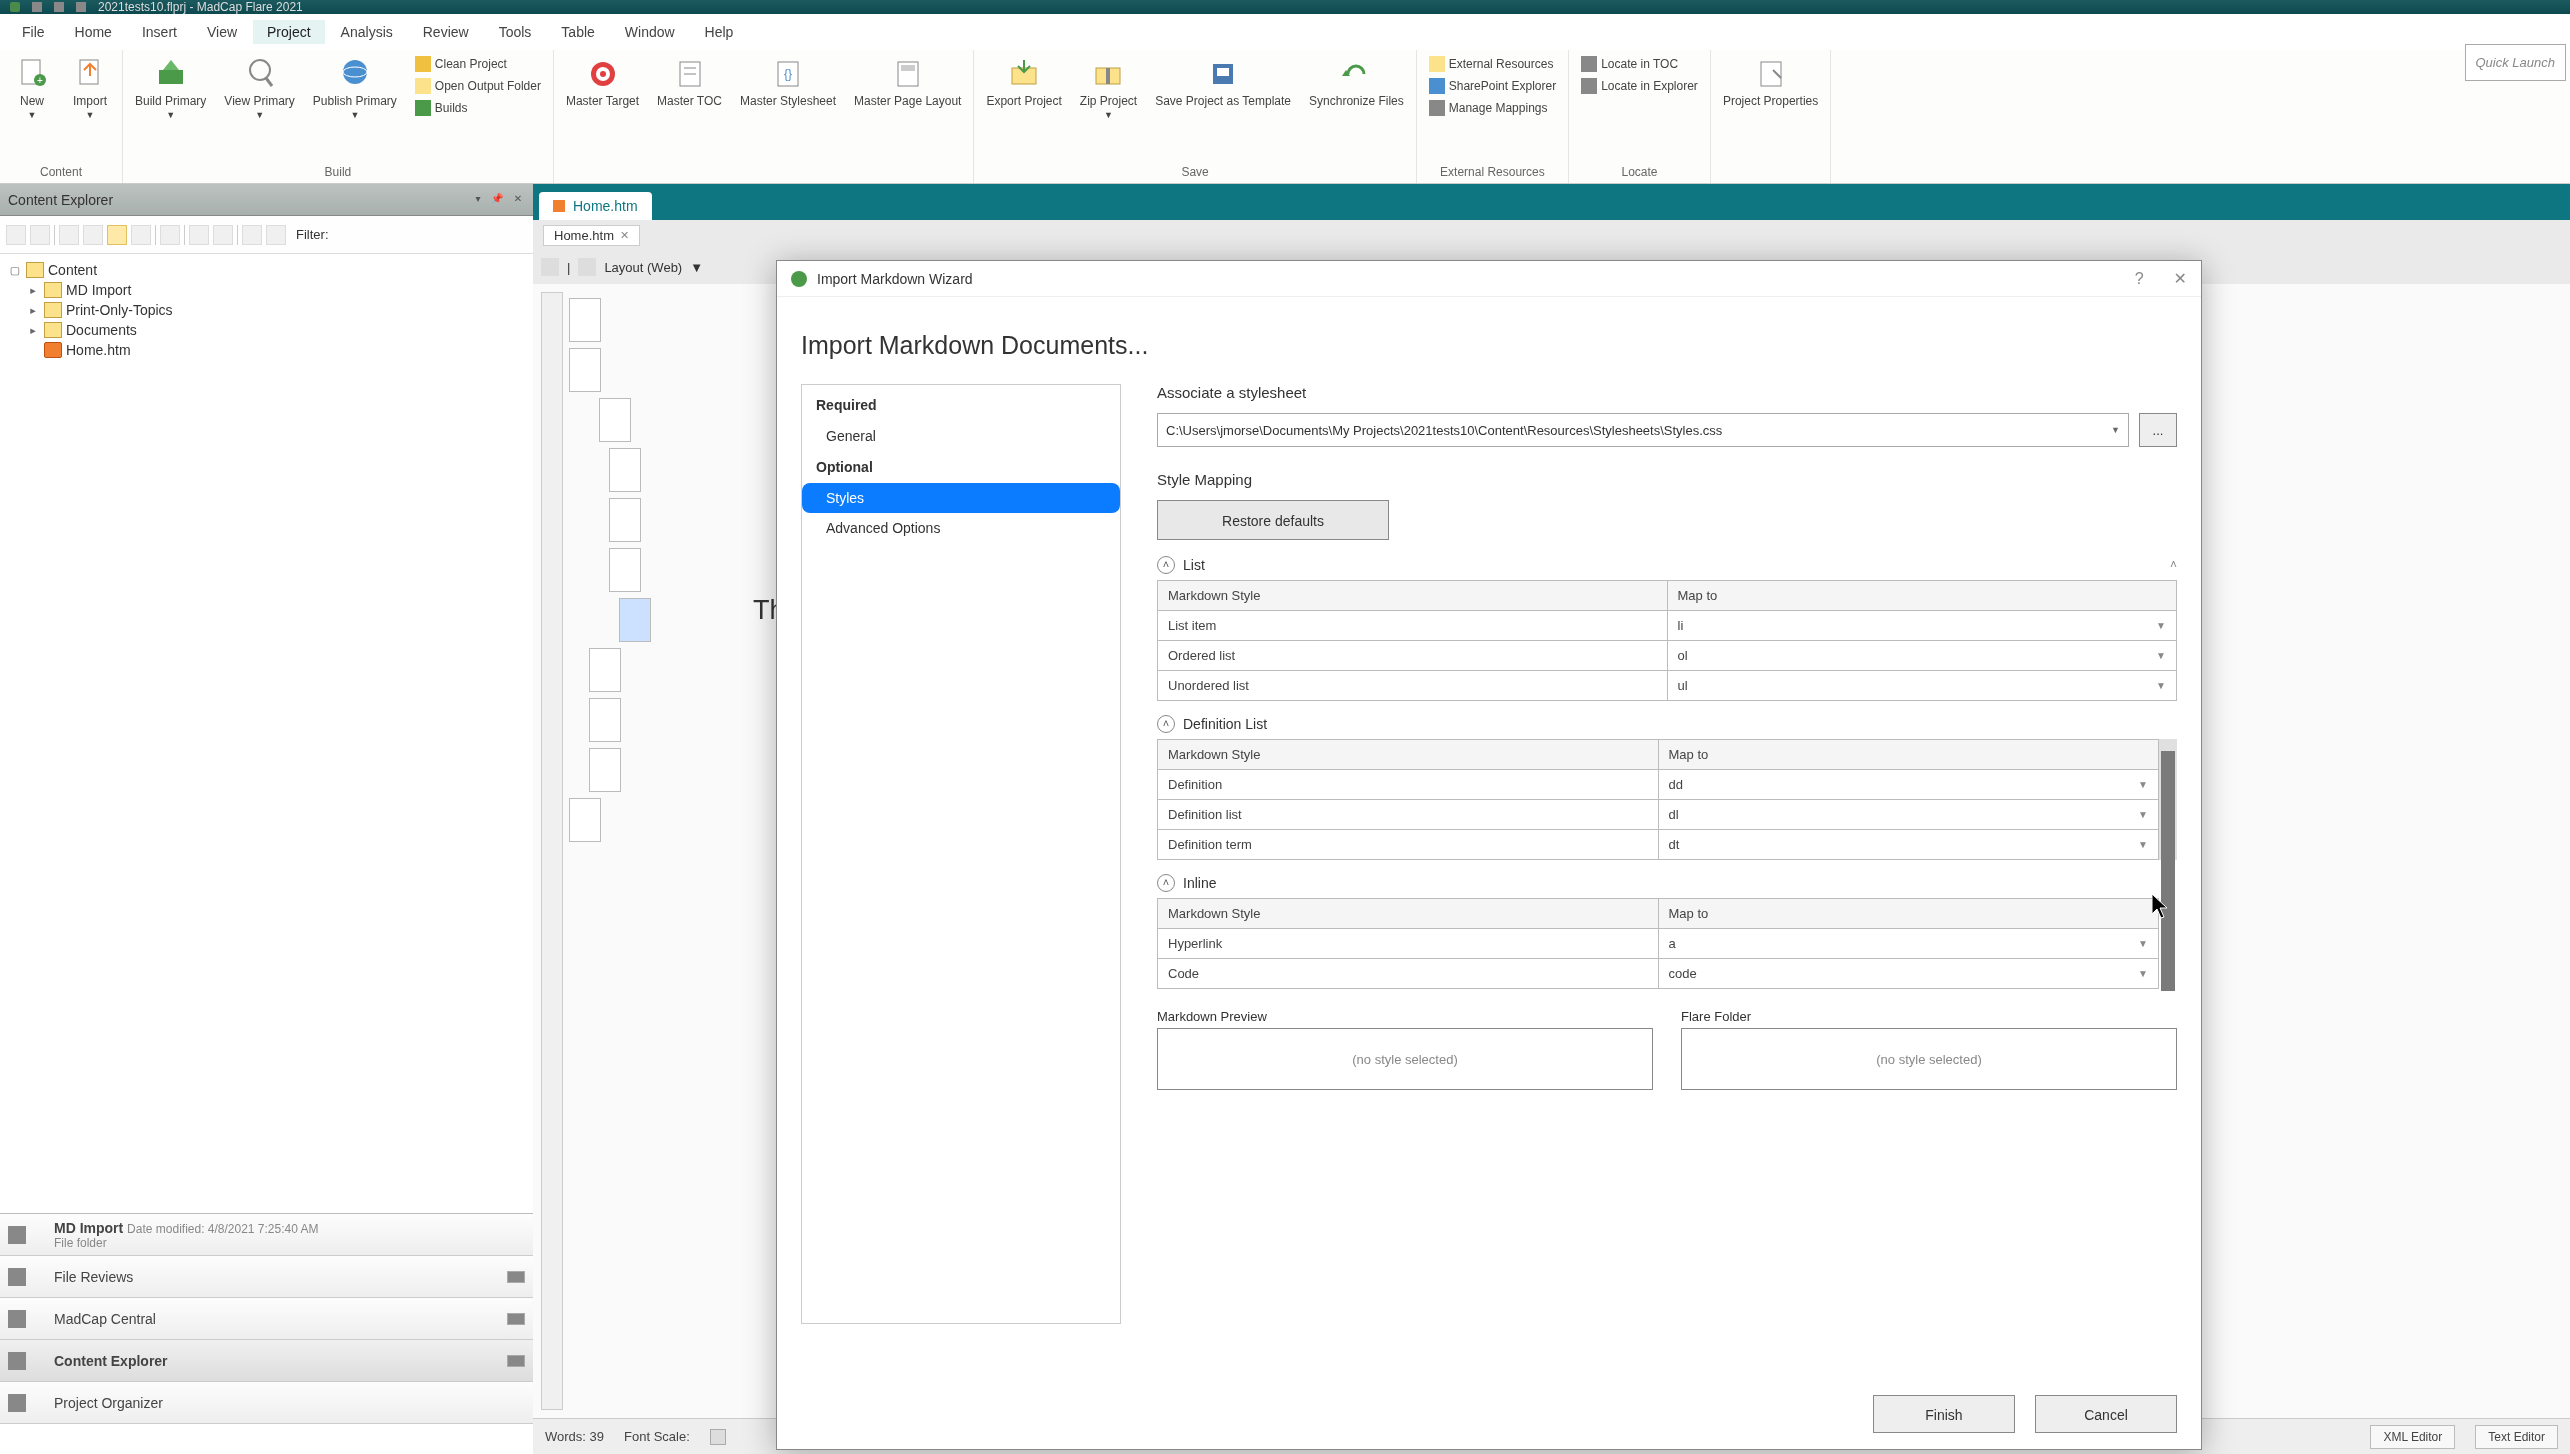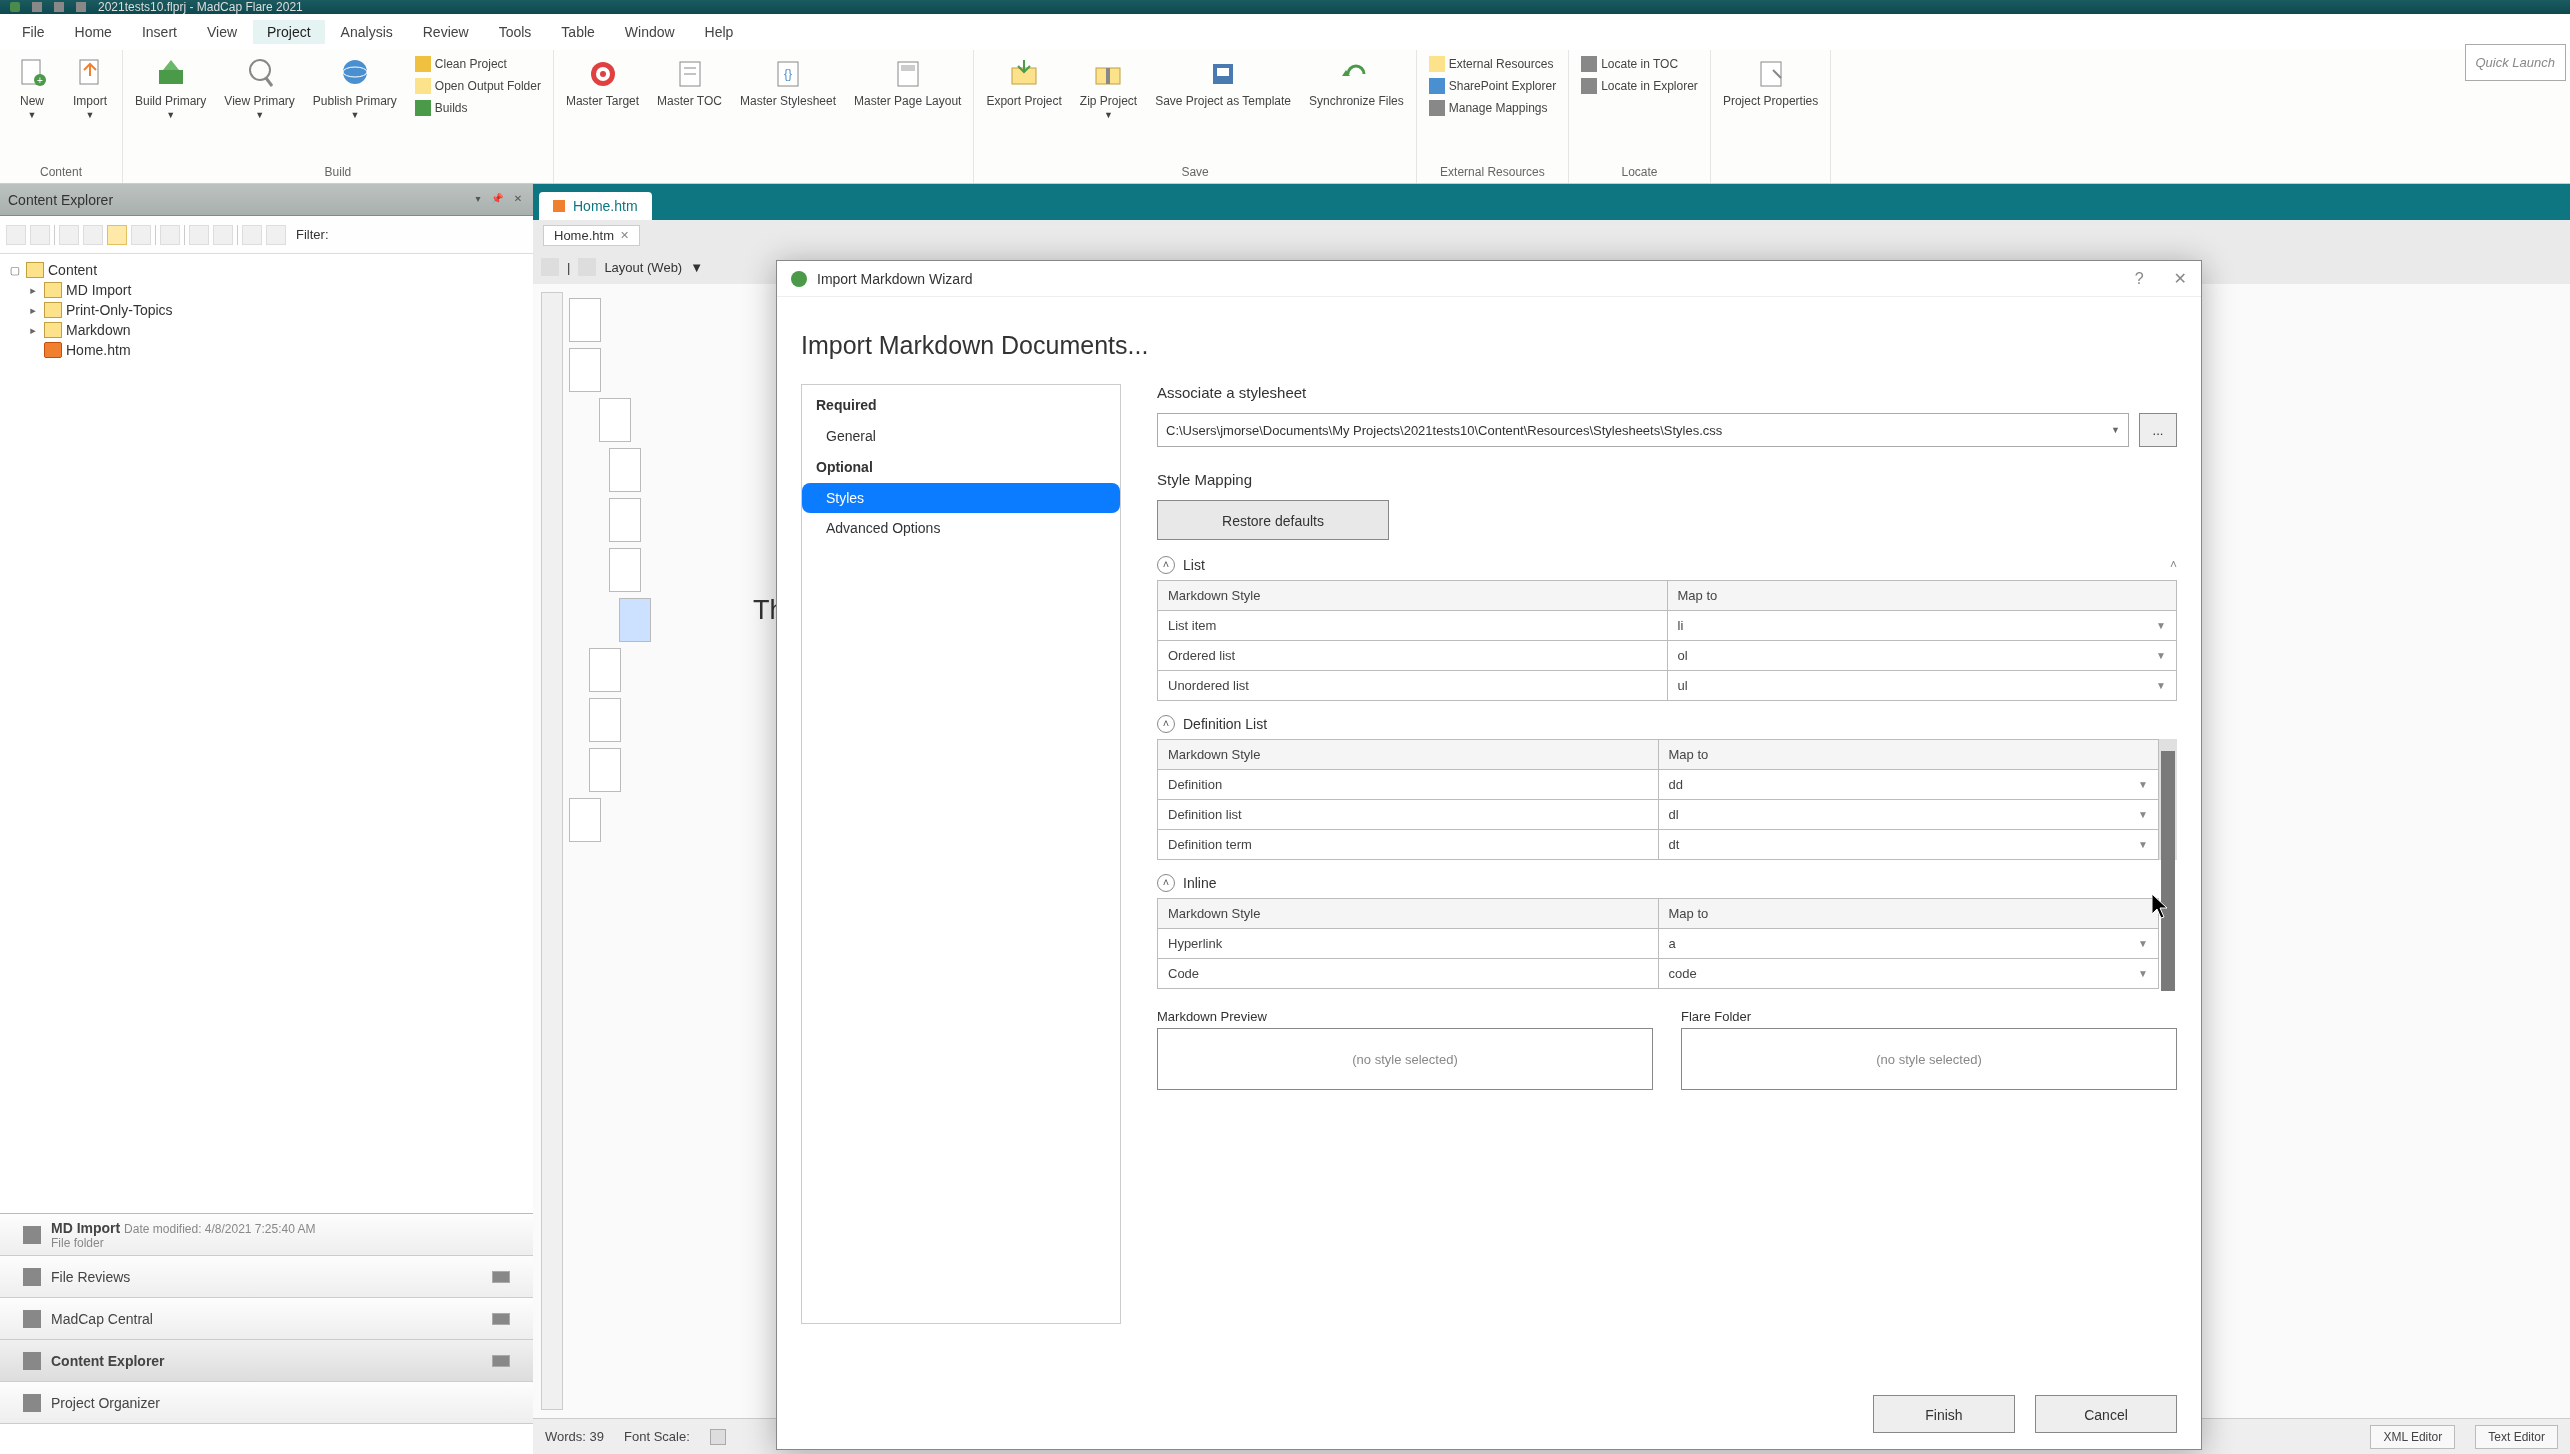--- a/index.html
+++ b/index.html
@@ -41,21 +41,21 @@
 #treetoolbar .flabel { font-size:13px; color:#333; margin-left:6px; }
 #tree { flex:1; background:#fff; padding:6px 4px; overflow:auto; }
 .tnode { display:flex; align-items:center; gap:4px; padding:2px 4px; font-size:14px; color:#333; }
 .tnode .exp { width:14px; text-align:center; color:#666; font-size:11px; }
 .tnode .ticon { width:18px; height:16px; background:#fce28a; border:1px solid #c0a040; }
 .tnode.file .ticon { background:#eee; border-color:#bbb; }
 .tnode.file.htm .ticon { background:#f08030; border-color:#c05010; border-radius:2px; }
 .tnode.d1 { margin-left:18px; }
 
 #panelbottom { border-top:1px solid #bbb; }
-.pbitem { height:42px; border-bottom:1px solid #ccc; background:linear-gradient(#fdfdfd,#eee); display:flex; align-items:center; padding:0 23px; font-size:14px; color:#444; gap:10px; }
+.pbitem { height:42px; border-bottom:1px solid #ccc; background:linear-gradient(#fdfdfd,#eee); display:flex; align-items:center; padding:0 8px; font-size:14px; color:#444; gap:28px; }
 .pbitem.active { font-weight:bold; background:linear-gradient(#f0f0f0,#ddd); }
 .pbitem .pbicon { width:18px; height:18px; background:#888; }
 .pbitem .pbopts { margin-left:auto; width:18px; height:12px; background:linear-gradient(#888,#888); border:1px solid #aaa; }
 
 #docarea { flex:1; background:#fff; position:relative; }
 #tabstrip { background:#0d7680; height:36px; display:flex; align-items:flex-end; padding-left:6px; }
 #tabstrip .tab { background:#fff; color:#0d7680; padding:6px 14px; border-radius:4px 4px 0 0; font-size:14px; display:flex; align-items:center; gap:8px; }
 #doctoolbar { height:34px; background:#eaeaea; display:flex; align-items:center; padding:0 8px; gap:8px; font-size:13px; }
 #docinner { position:relative; height:calc(100% - 36px - 34px - 36px); background:#fafafa; }
 #docinner .ruler { position:absolute; left:8px; top:8px; bottom:8px; width:22px; background:#f0f0f0; border:1px solid #ccc; }
@@ -357,21 +357,21 @@
           <span>MD Import</span>
         </div>
       <div class="tnode d1">
           <span class="exp">▸</span>
           <span class="ticon"></span>
           <span>Print-Only-Topics</span>
         </div>
       <div class="tnode d1">
           <span class="exp">▸</span>
           <span class="ticon"></span>
-          <span>Markdown</span>
+          <span>Documents</span>
         </div>
       <div class="tnode d1 file htm">
           <span class="exp"></span>
           <span class="ticon"></span>
           <span>Home.htm</span>
         </div>
     </div>
     <div id="panelbottom">
       <div class="pbitem">
         <span class="pbicon"></span>

